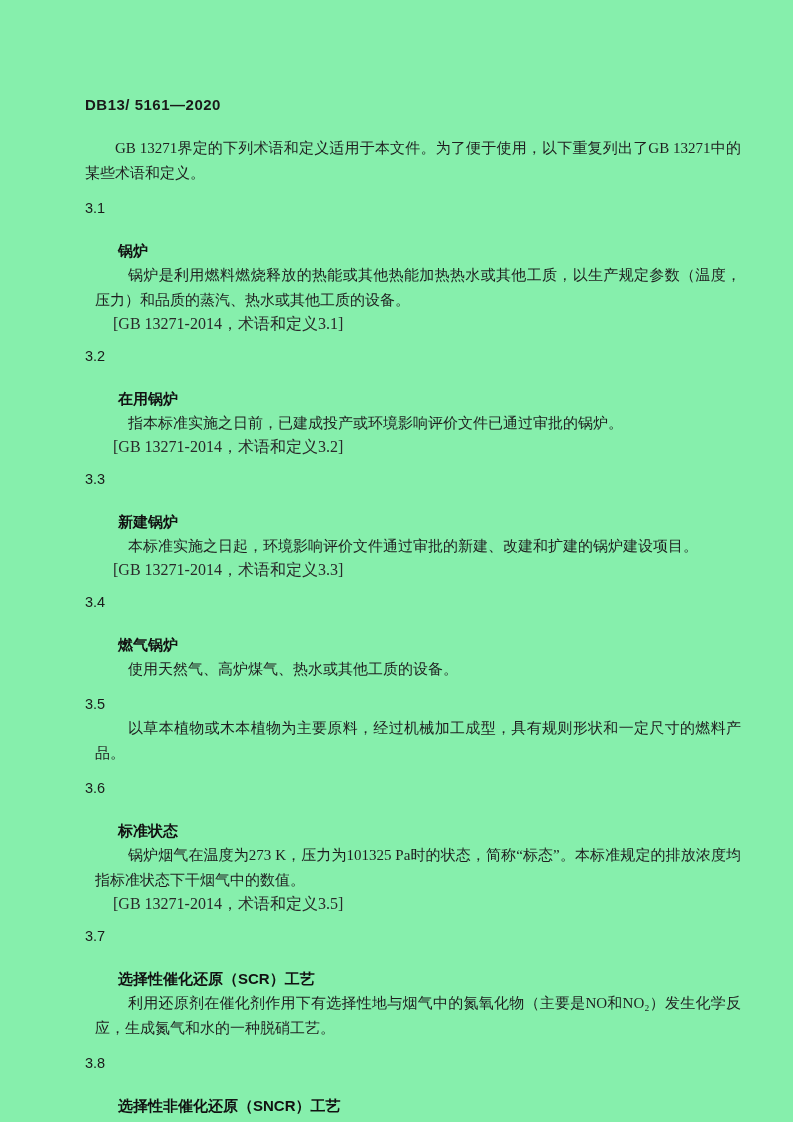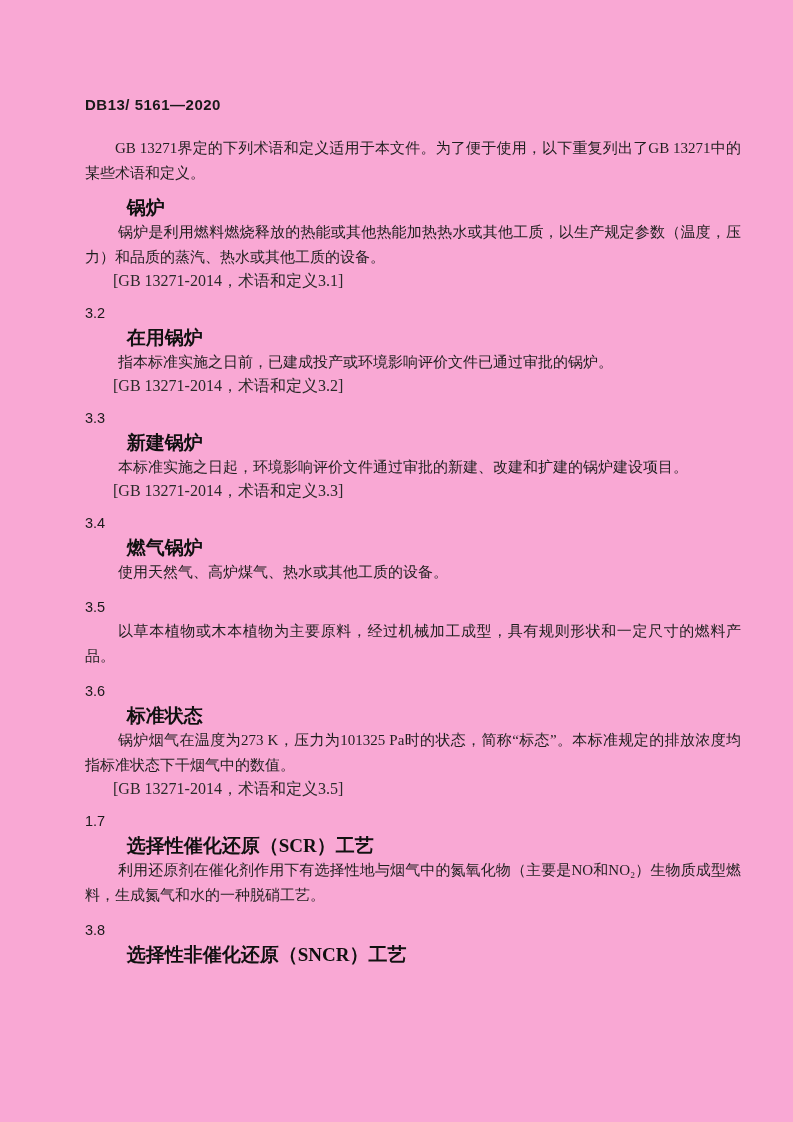--- a/index.html
+++ b/index.html
@@ -9,21 +9,21 @@
   body {
     width: 793px;
     height: 1122px;
     font-family: "Liberation Serif", "DejaVu Serif", serif;
     color: #1f1f1f;
     overflow: hidden;
   }
   .page {
     width: 793px;
     height: 1122px;
-    background: #f9a8d4;
+    background: #86efac;
     padding: 96px 52px 0 85px;
     position: relative;
   }
   .doc-header {
     font-family: "Liberation Sans", "DejaVu Sans", sans-serif;
     font-weight: 700;
     font-size: 15px;
     line-height: 18px;
     letter-spacing: 0.5px;
     color: #1a1a1a;
@@ -39,53 +39,55 @@
   .section {
     margin-top: 10px;
   }
   .sec-number {
     font-family: "Liberation Sans", "DejaVu Sans", sans-serif;
     font-size: 14.5px;
     line-height: 24px;
     color: #1a1a1a;
   }
   .term {
-    margin-top: 1px;
-    font-family: Liberation Serif, serif;
+    margin-top: 19px;
+    font-family: Liberation Sans, sans-serif;
     font-weight: 700;
-    font-size: 19px;
+    font-size: 15px;
     line-height: 24px;
     text-indent: 2.2em;
     color: #111111;
   }
   .definition {
     font-size: 15px;
     line-height: 25px;
     text-indent: 2.2em;
     text-align: justify;
     color: #1f1f1f;
+    margin-left: 10px;
   }
   .source {
     font-size: 16px;
     line-height: 21px;
     padding-left: 28px;
     color: #2a2a2a;
   }
   .source:empty { display: none; }
 </style>
 </head>
 <body>
 
 <div class="page">
 
   <div class="doc-header">DB13/ 5161—2020</div>
 
   <div class="intro">GB 13271界定的下列术语和定义适用于本文件。为了便于使用，以下重复列出了GB 13271中的某些术语和定义。</div>
 
   <div class="section">
+    <div class="sec-number">3.1</div>
     <div class="term">锅炉</div>
     <div class="definition">锅炉是利用燃料燃烧释放的热能或其他热能加热热水或其他工质，以生产规定参数（温度，压力）和品质的蒸汽、热水或其他工质的设备。</div>
     <div class="source">[GB 13271-2014，术语和定义3.1]</div>
   </div>
 
   <div class="section">
     <div class="sec-number">3.2</div>
     <div class="term">在用锅炉</div>
     <div class="definition">指本标准实施之日前，已建成投产或环境影响评价文件已通过审批的锅炉。</div>
     <div class="source">[GB 13271-2014，术语和定义3.2]</div>
@@ -112,23 +114,23 @@
   </div>
 
   <div class="section">
     <div class="sec-number">3.6</div>
     <div class="term">标准状态</div>
     <div class="definition">锅炉烟气在温度为273 K，压力为101325 Pa时的状态，简称“标态”。本标准规定的排放浓度均指标准状态下干烟气中的数值。</div>
     <div class="source">[GB 13271-2014，术语和定义3.5]</div>
   </div>
 
   <div class="section">
-    <div class="sec-number">1.7</div>
+    <div class="sec-number">3.7</div>
     <div class="term">选择性催化还原（SCR）工艺</div>
-    <div class="definition">利用还原剂在催化剂作用下有选择性地与烟气中的氮氧化物（主要是NO和NO₂）生物质成型燃料，生成氮气和水的一种脱硝工艺。</div>
+    <div class="definition">利用还原剂在催化剂作用下有选择性地与烟气中的氮氧化物（主要是NO和NO₂）发生化学反应，生成氮气和水的一种脱硝工艺。</div>
 
   </div>
 
   <div class="section">
     <div class="sec-number">3.8</div>
     <div class="term">选择性非催化还原（SNCR）工艺</div>
 
   </div>
 
 </div>

